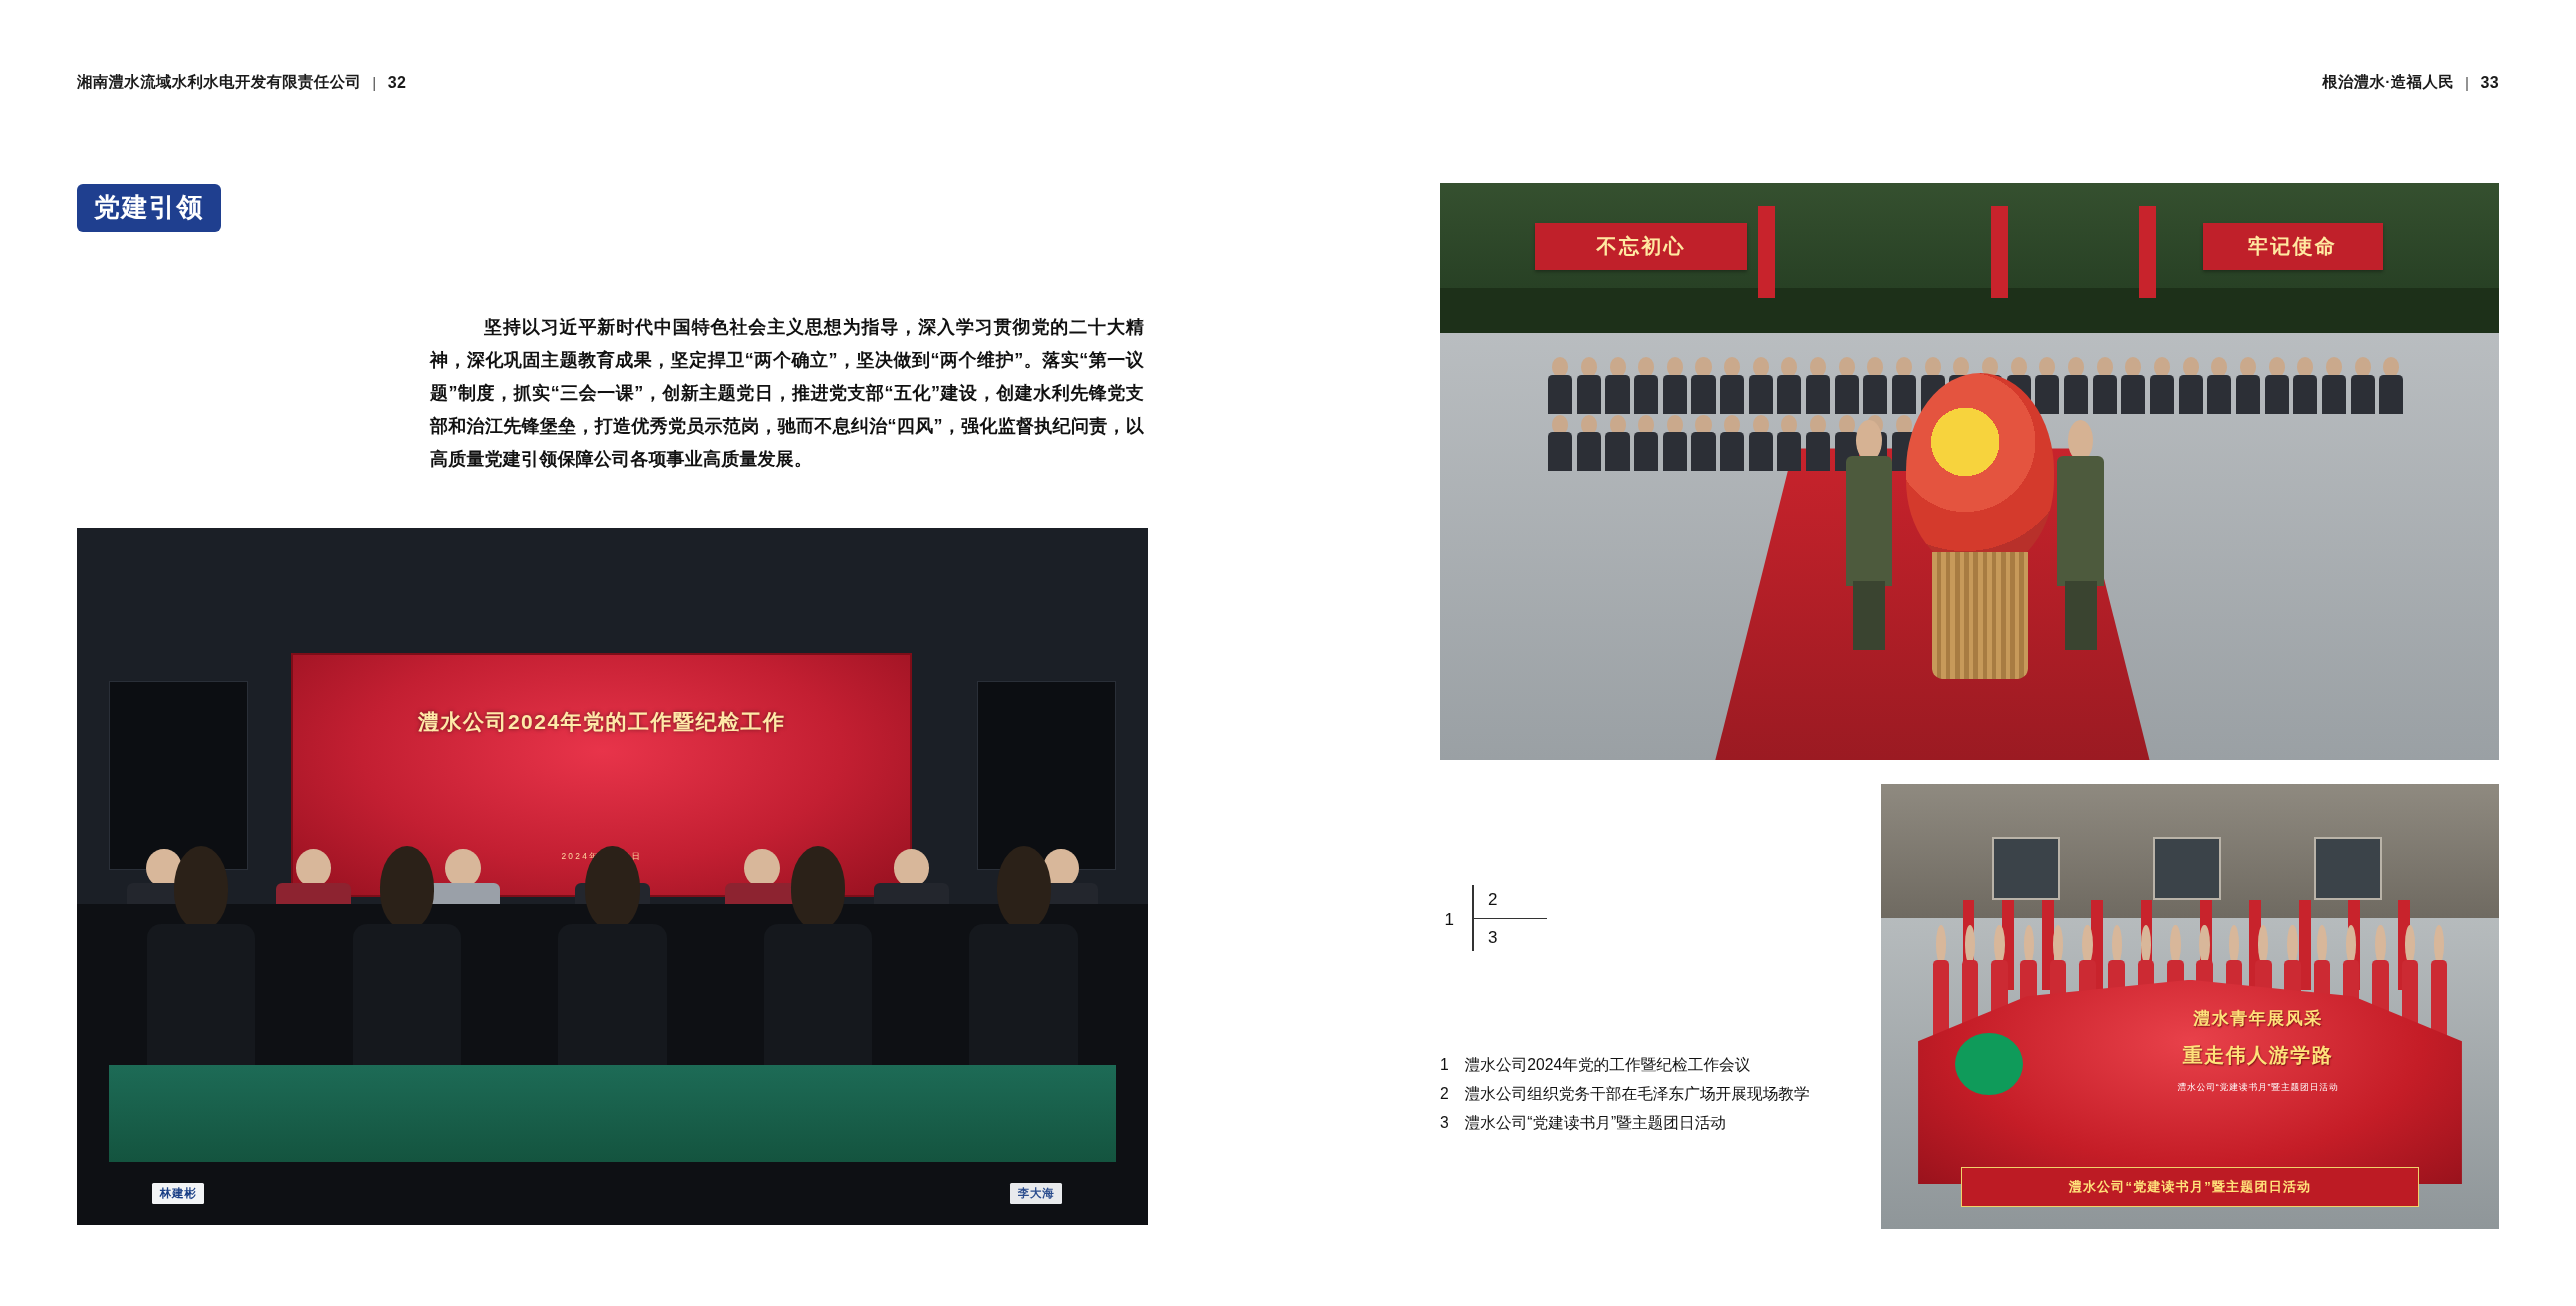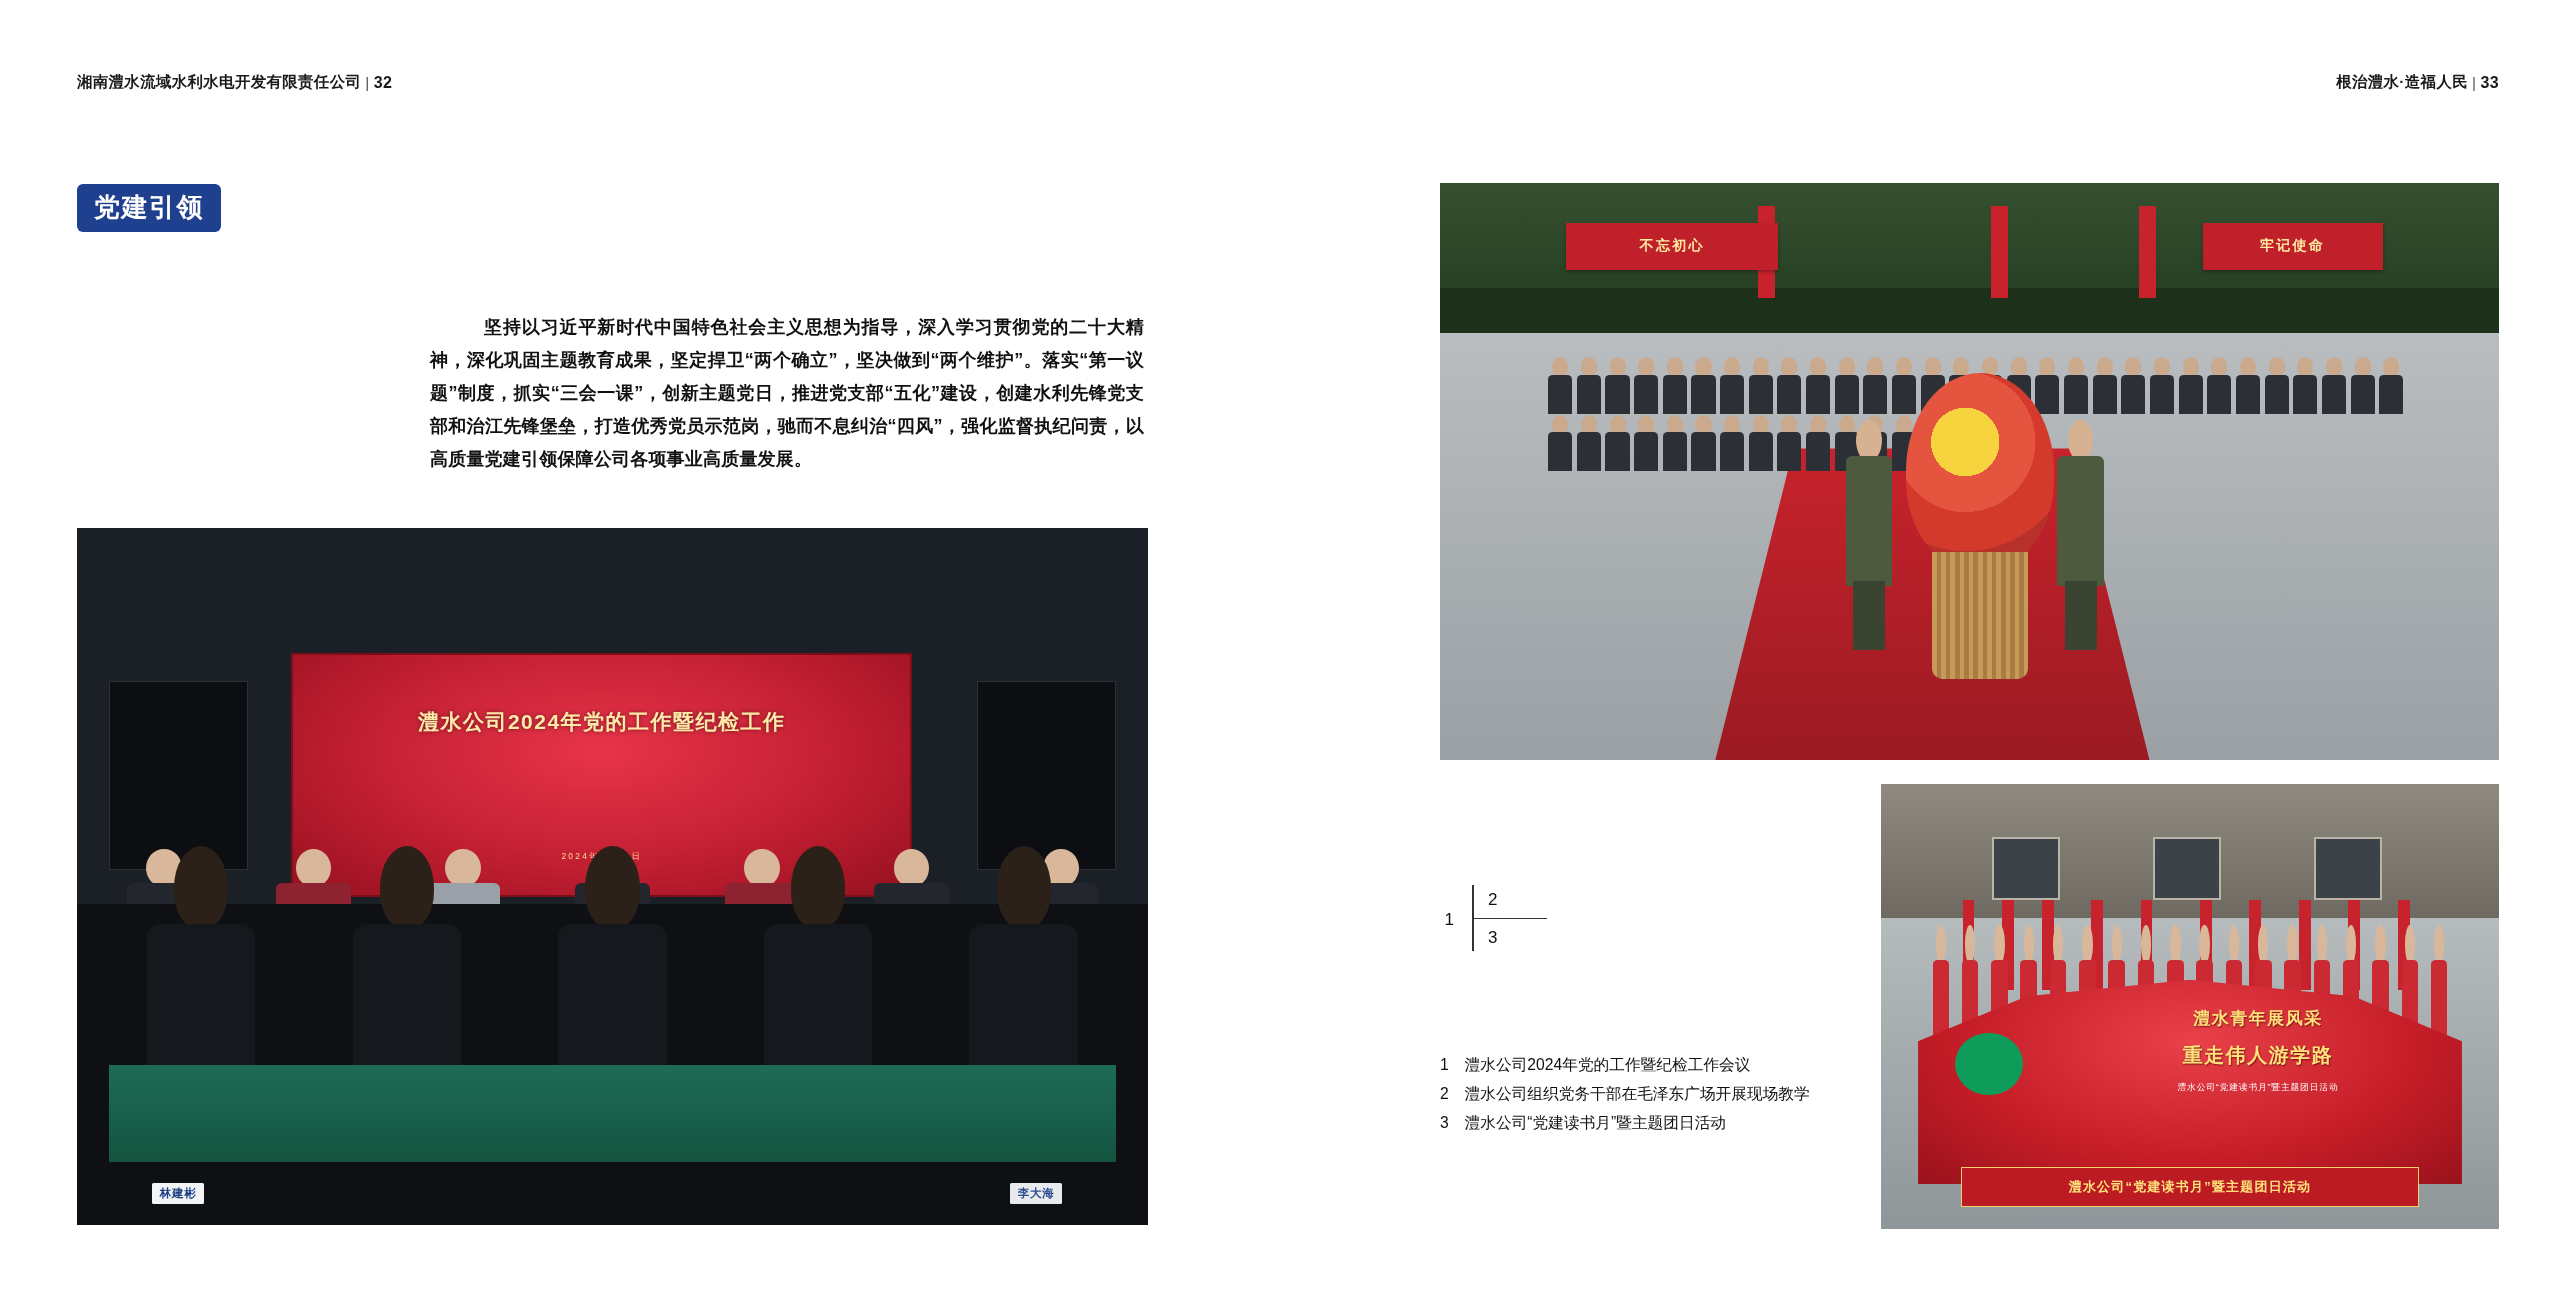--- a/index.html
+++ b/index.html
@@ -14,21 +14,21 @@
     width: 2576px; height: 1306px;
     background: #ffffff;
   }
 
   
   .runhead {
     position: absolute;
     top: 72px;
     display: flex;
     align-items: center;
-    gap: 4px;
+    gap: 11px;
     font-size: 15.4px;
     font-weight: bold;
     color: #1a1a1a;
     letter-spacing: 0.4px;
     white-space: nowrap;
   }
   .runhead.left { left: 77px; }
   .runhead.right { right: 77px; }
   .runhead .sep { color: #555; font-weight: normal; }
   .runhead .folio { font-size: 16px; font-weight: bold; }
@@ -153,24 +153,23 @@
     background:linear-gradient(#35502f,#223a20); }
   .sq-trees:after { content:""; position:absolute; inset:auto 0 0 0; height:30%; background:#1d3019; }
   .sq-ground { position:absolute; left:0; right:0; top:26%; bottom:0; background:linear-gradient(#b9bdc0,#9aa0a4); }
   .sq-carpet {
     position:absolute; left:26%; right:33%; top:46%; bottom:0;
     background:linear-gradient(#c8232c,#9b1a22);
     clip-path: polygon(18% 0, 82% 0, 100% 100%, 0% 100%);
   }
   .sq-banner {
     position:absolute; top:7%; height:8%;
-    background:#c0202a; color:#ffe9a1; font-size:14px; font-weight:bold;
+    background:#c0202a; color:#ffe9a1; font-size:20px; font-weight:bold;
     display:flex; align-items:center; justify-content:center; letter-spacing:2.3px;
     box-shadow:0 1.5px 3.1px rgba(0,0,0,.3);
-    margin-left:31px;
   }
   .sq-banner.l { left:9%; width:20%; }
   .sq-banner.r { right:11%; width:17%; }
   .sq-flag { position:absolute; width:1.6%; height:16%; background:#c8232c; top:4%; }
   .sq-crowd { position:absolute; left:10%; right:8%; top:30%; height:50%; display:flex; flex-wrap:wrap; align-content:flex-start; }
   .sq-p { width:3.3%; height:20%; position:relative; }
   .sq-p i { position:absolute; left:22%; top:2%; width:56%; height:34%; border-radius:50%; background:#caa98c; display:block; }
   .sq-p b { position:absolute; left:8%; top:32%; width:84%; height:68%; border-radius:4.6px 4.6px 0 0; background:#2c2f36; display:block; }
   .sq-wreath {
     position:absolute; left:44%; top:33%; width:14%; height:34%;

